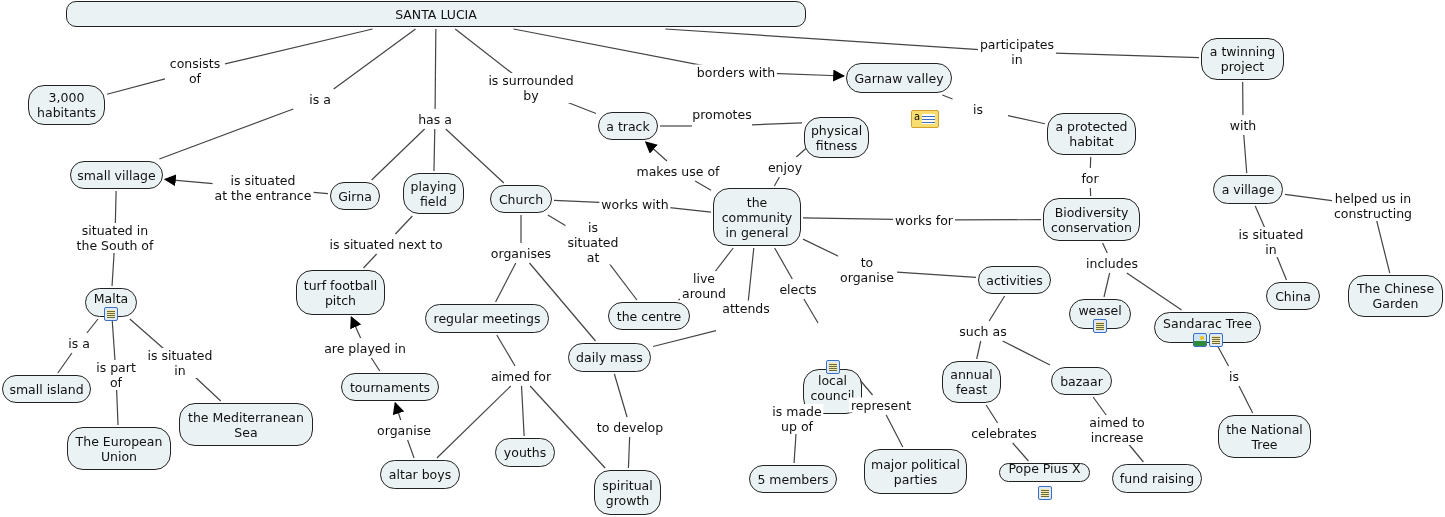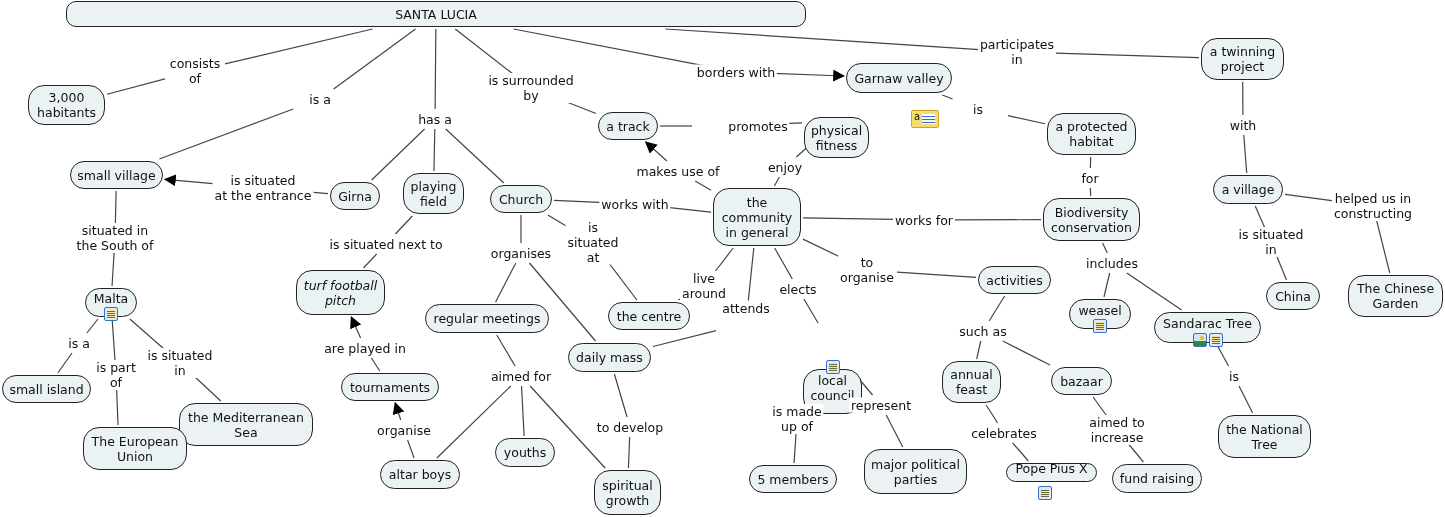--- a/index.html
+++ b/index.html
@@ -139,21 +139,21 @@
     <div class="node" style="left: 1201px; top: 38px; width: 83px; height: 42px;"><span>a twinning
 project</span></div>
     <div class="node" style="left: 1213px; top: 175px; width: 70px; height: 29px;"><span>a village</span></div>
     <div class="node" style="left: 1043px; top: 198px; width: 97px; height: 43px;"><span>Biodiversity
 conservation</span></div>
     <div class="node" style="left: 713px; top: 188px; width: 88px; height: 58px;"><span>the
 community
 in general</span></div>
     <div class="node" style="left: 85px; top: 288px; width: 52px; height: 29px;"><span style="margin-top: -8px;">Malta</span></div>
     <div class="res doc" style="left: 104px; top: 307px;"></div>
-    <div class="node" style="left: 296px; top: 270px; width: 89px; height: 45px; font-style: italic;"><span>turf football
+    <div class="node" style="left: 296px; top: 270px; width: 89px; height: 45px;"><span>turf football
 pitch</span></div>
     <div class="node" style="left: 425px; top: 304px; width: 124px; height: 29px;"><span>regular meetings</span></div>
     <div class="node" style="left: 608px; top: 302px; width: 82px; height: 28px;"><span>the centre</span></div>
     <div class="node" style="left: 978px; top: 266px; width: 73px; height: 28px;"><span>activities</span></div>
     <div class="node" style="left: 1069px; top: 299px; width: 62px; height: 30px;"><span style="margin-top: -8px;">weasel</span></div>
     <div class="res doc" style="left: 1093px; top: 319px;"></div>
     <div class="node" style="left: 1154px; top: 312px; width: 107px; height: 31px;"><span style="margin-top: -8px;">Sandarac Tree</span></div>
     <div class="res img" style="left: 1192.5px; top: 333px;"></div>
     <div class="res doc" style="left: 1208.5px; top: 333px;"></div>
     <div class="node" style="left: 1266px; top: 282px; width: 54px; height: 28px;"><span>China</span></div>
@@ -163,32 +163,32 @@
 council</span></div>
     <div class="res doc" style="left: 825.5px; top: 360px;"></div>
     <div class="node" style="left: 568px; top: 343px; width: 83px; height: 29px;"><span>daily mass</span></div>
     <div class="node" style="left: 2px; top: 375px; width: 89px; height: 28px;"><span>small island</span></div>
     <div class="node" style="left: 341px; top: 373px; width: 98px; height: 28px;"><span>tournaments</span></div>
     <div class="node" style="left: 942px; top: 361px; width: 59px; height: 42px;"><span>annual
 feast</span></div>
     <div class="node" style="left: 1051px; top: 367px; width: 61px; height: 28px;"><span>bazaar</span></div>
     <div class="node" style="left: 179px; top: 403px; width: 134px; height: 43px;"><span>the Mediterranean
 Sea</span></div>
-    <div class="node" style="left: 67px; top: 427px; width: 104px; height: 43px; margin-left: 16px;"><span>The European
+    <div class="node" style="left: 67px; top: 427px; width: 104px; height: 43px;"><span>The European
 Union</span></div>
     <div class="node" style="left: 1218px; top: 415px; width: 93px; height: 43px;"><span>the National
 Tree</span></div>
     <div class="node" style="left: 495px; top: 438px; width: 60px; height: 29px;"><span>youths</span></div>
     <div class="node" style="left: 380px; top: 460px; width: 80px; height: 29px;"><span>altar boys</span></div>
     <div class="node" style="left: 594px; top: 470px; width: 67px; height: 45px;"><span>spiritual
 growth</span></div>
     <div class="node" style="left: 749px; top: 465px; width: 88px; height: 28px;"><span>5 members</span></div>
     <div class="node" style="left: 864px; top: 449px; width: 103px; height: 45px;"><span>major political
 parties</span></div>
-    <div class="node" style="left: 999px; top: 463px; width: 91px; height: 19px; margin-left: 7px;"><span style="margin-top: -8px;">Pope Pius X</span></div>
+    <div class="node" style="left: 999px; top: 463px; width: 91px; height: 19px;"><span style="margin-top: -8px;">Pope Pius X</span></div>
     <div class="res doc" style="left: 1037.5px; top: 486px;"></div>
     <div class="node" style="left: 1112px; top: 464px; width: 90px; height: 29px;"><span>fund raising</span></div>
     <div class="lbl" style="left: 195px; top: 71px;">consists
 of</div>
     <div class="lbl" style="left: 320px; top: 99px;">is a</div>
     <div class="lbl" style="left: 435px; top: 119px;">has a</div>
     <div class="lbl" style="left: 531px; top: 88px;">is surrounded
 by</div>
     <div class="lbl" style="left: 736px; top: 72px;">borders with</div>
     <div class="lbl" style="left: 1017px; top: 52px;">participates
@@ -196,21 +196,21 @@
     <div class="lbl" style="left: 263px; top: 188px;">is situated
 at the entrance</div>
     <div class="lbl" style="left: 115px; top: 238px;">situated in
 the South of</div>
     <div class="lbl" style="left: 386px; top: 244px;">is situated next to</div>
     <div class="lbl" style="left: 521px; top: 253px;">organises</div>
     <div class="lbl" style="left: 593px; top: 242px;">is
 situated
 at</div>
     <div class="lbl" style="left: 635px; top: 204px;">works with</div>
-    <div class="lbl" style="left: 722px; top: 126px; margin-left: 36px;">promotes</div>
+    <div class="lbl" style="left: 722px; top: 114px;">promotes</div>
     <div class="lbl" style="left: 678px; top: 171px;">makes use of</div>
     <div class="lbl" style="left: 785px; top: 167px;">enjoy</div>
     <div class="lbl" style="left: 978px; top: 109px;">is</div>
     <div class="lbl" style="left: 1090px; top: 178px;">for</div>
     <div class="lbl" style="left: 924px; top: 220px;">works for</div>
     <div class="lbl" style="left: 1243px; top: 125px;">with</div>
     <div class="lbl" style="left: 1373px; top: 206px;">helped us in
 constructing</div>
     <div class="lbl" style="left: 1271px; top: 242px;">is situated
 in</div>

